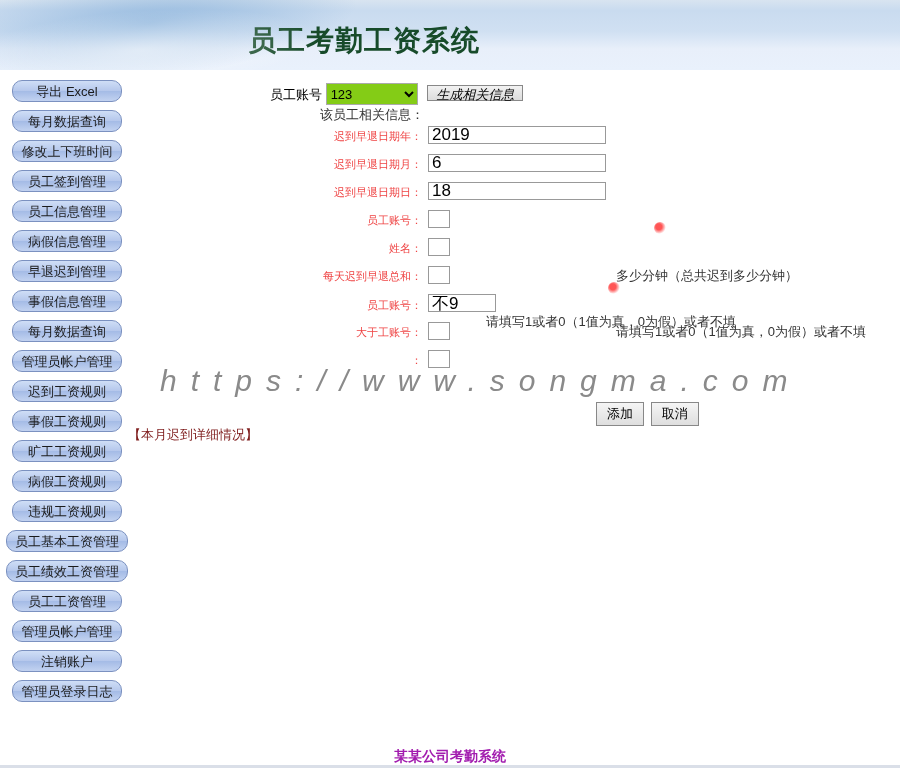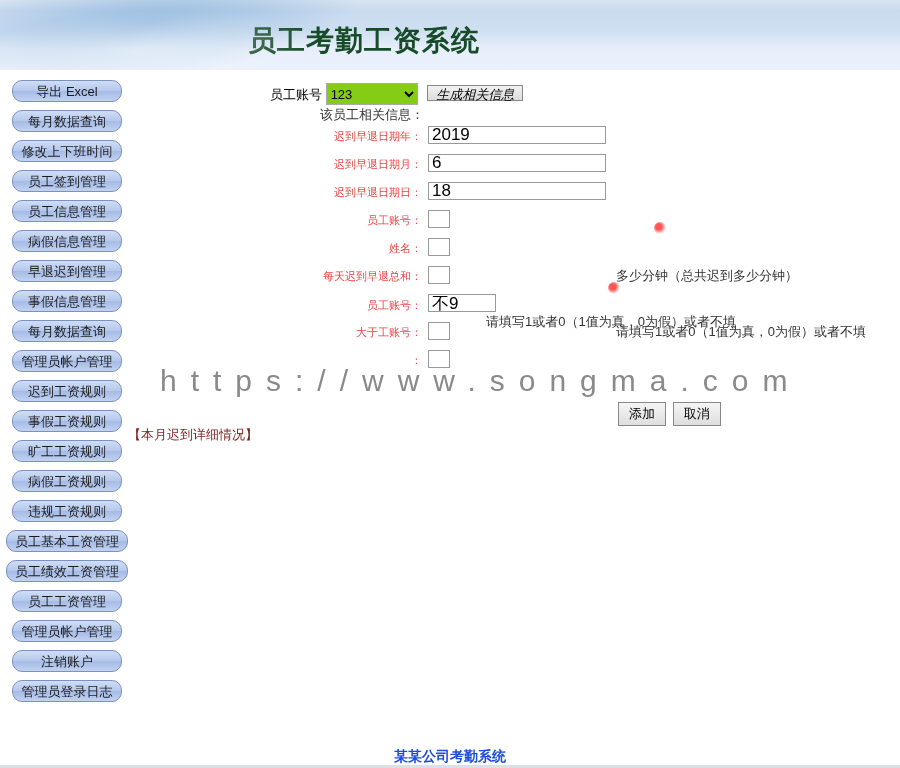--- a/index.html
+++ b/index.html
@@ -129,32 +129,33 @@
 
 .watermark {
   position: absolute;
   left: 20px; top: 284px;
   font-size: 30px;
   letter-spacing: 14px;
   color: #8a8a8a;
   font-family: "Microsoft YaHei",Arial,sans-serif;
   pointer-events: none;
   user-select: none;
+  font-style: italic;
 }
 .dot-red {
   position: absolute;
   width: 12px; height: 12px;
   background: radial-gradient(circle at 40% 40%,#f55,#f55 30%,rgba(255,80,80,0) 70%);
   border-radius: 50%;
   pointer-events: none;
 }
 
 .action-row {
   position: absolute;
-  left: 478px; top: 322px;
+  left: 456px; top: 322px;
 }
 .action-row button {
   height: 24px;
   padding: 0 10px;
   border: 1px solid #888;
   background: linear-gradient(to bottom,#f5f5f5,#dedede);
   font-size: 13px;
   cursor: pointer;
   margin-right: 3px;
 }
@@ -167,21 +168,21 @@
   text-align: center;
 }
 
 .footer {
   position: absolute;
   left: 0; bottom: 2px;
   width: 900px;
   text-align: center;
   font-size: 14px;
   font-weight: bold;
-  color: #1d4ed8;
+  color: #a21caf;
   font-family: "Microsoft YaHei","SimHei",sans-serif;
 }
 .footer-line {
   position: absolute;
   left: 0; bottom: 0;
   width: 900px; height: 3px;
   background: #dadfe8;
 }
 </style>
 </head>

